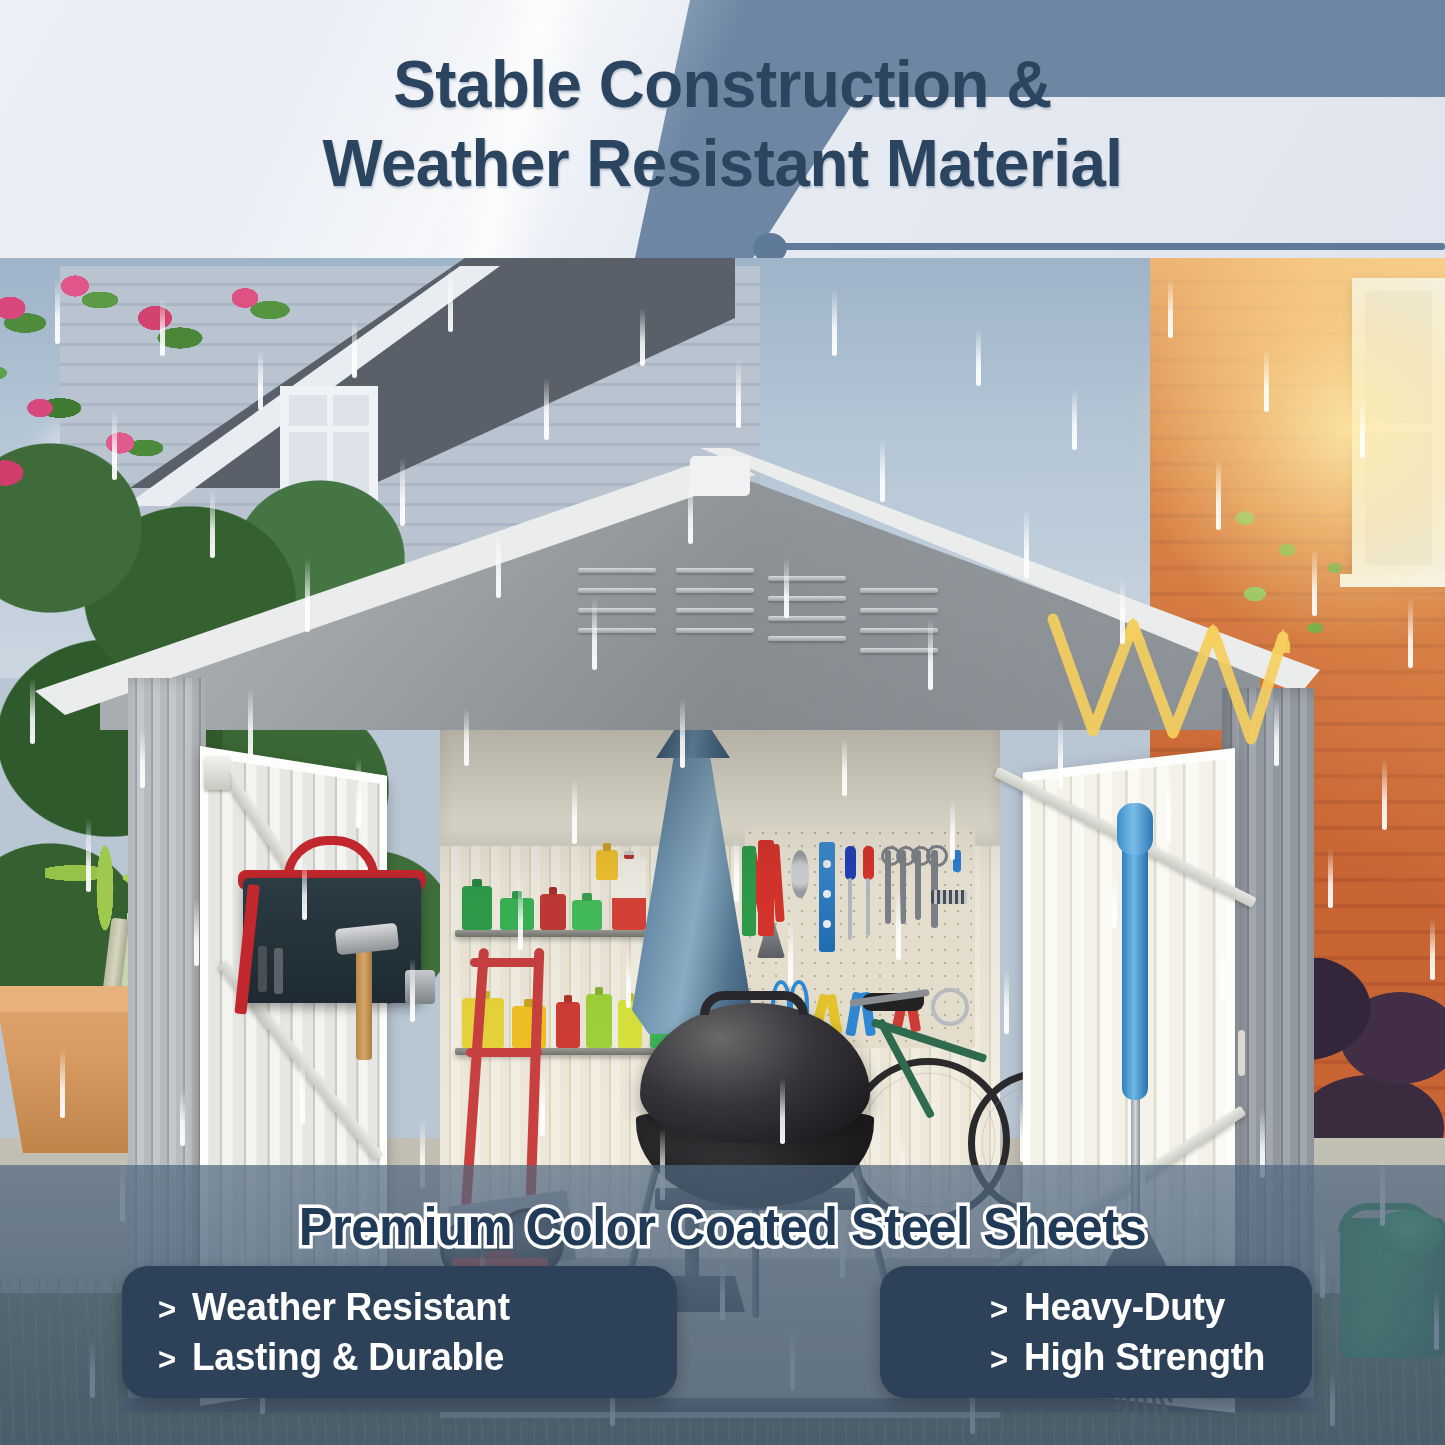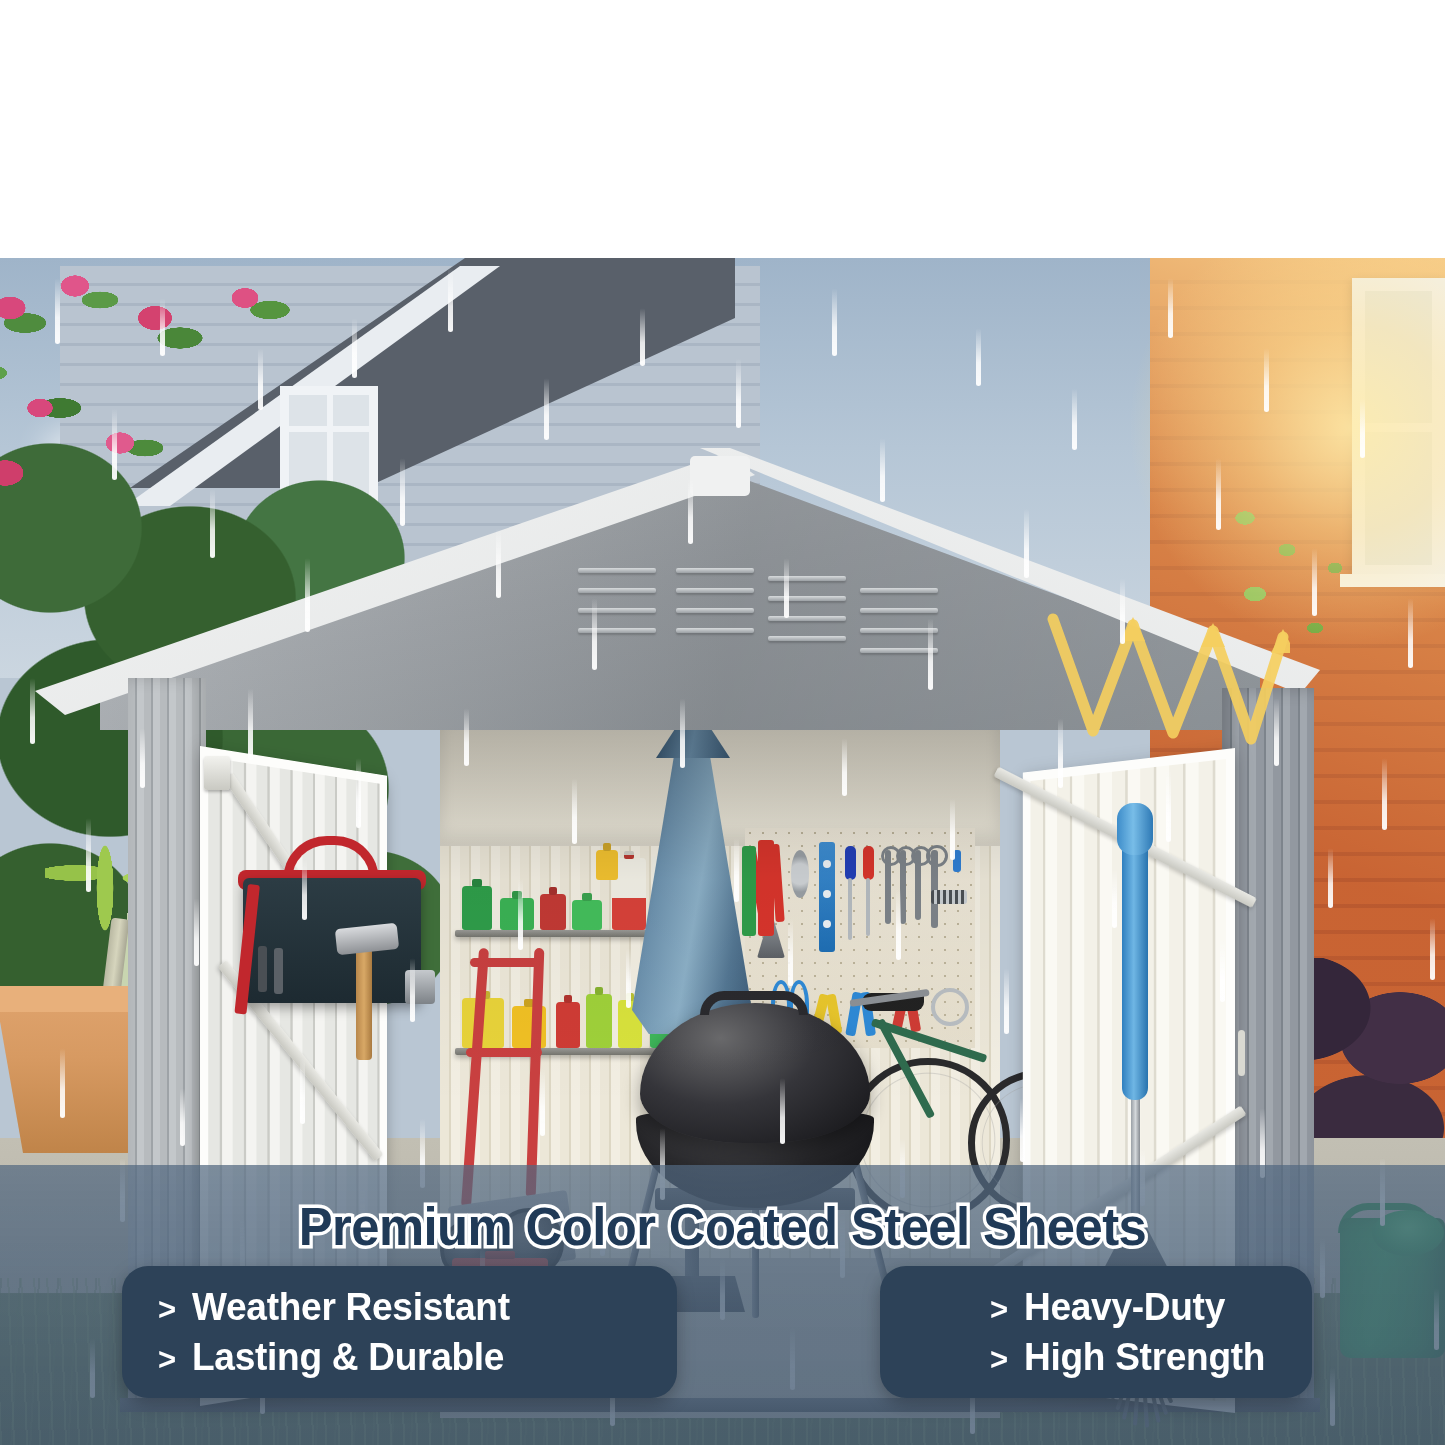--- a/index.html
+++ b/index.html
@@ -547,20 +547,31 @@
     white-space:nowrap;
   }
   .chev{font-size:31px;font-weight:bold;line-height:1;}
   .feature-row .flabel{transform:scaleX(.95);transform-origin:left center;}
 </style>
 </head>
 <body>
 
 <div class="poster">
 
+  <div class="header">
+    <div class="header-angle"></div>
+    <div class="header-diag"></div>
+    <div class="header-sheen"></div>
+    <div class="headline">
+      <span class="l1">Stable Construction &amp;</span>
+      <span class="l2">Weather Resistant Material</span>
+    </div>
+    <div class="rule"></div>
+    <div class="rule-dot"></div>
+  </div>
 
   <div class="scene">
 
     <div class="sky"></div>
     <div class="cloud" style="left:120px;top:60px;width:330px;height:80px;"></div>
     <div class="cloud" style="left:430px;top:20px;width:300px;height:70px;"></div>
     <div class="cloud" style="left:40px;top:160px;width:260px;height:60px;"></div>
 
     <div class="house-right"></div>
     <div class="house-right-warm"></div>

